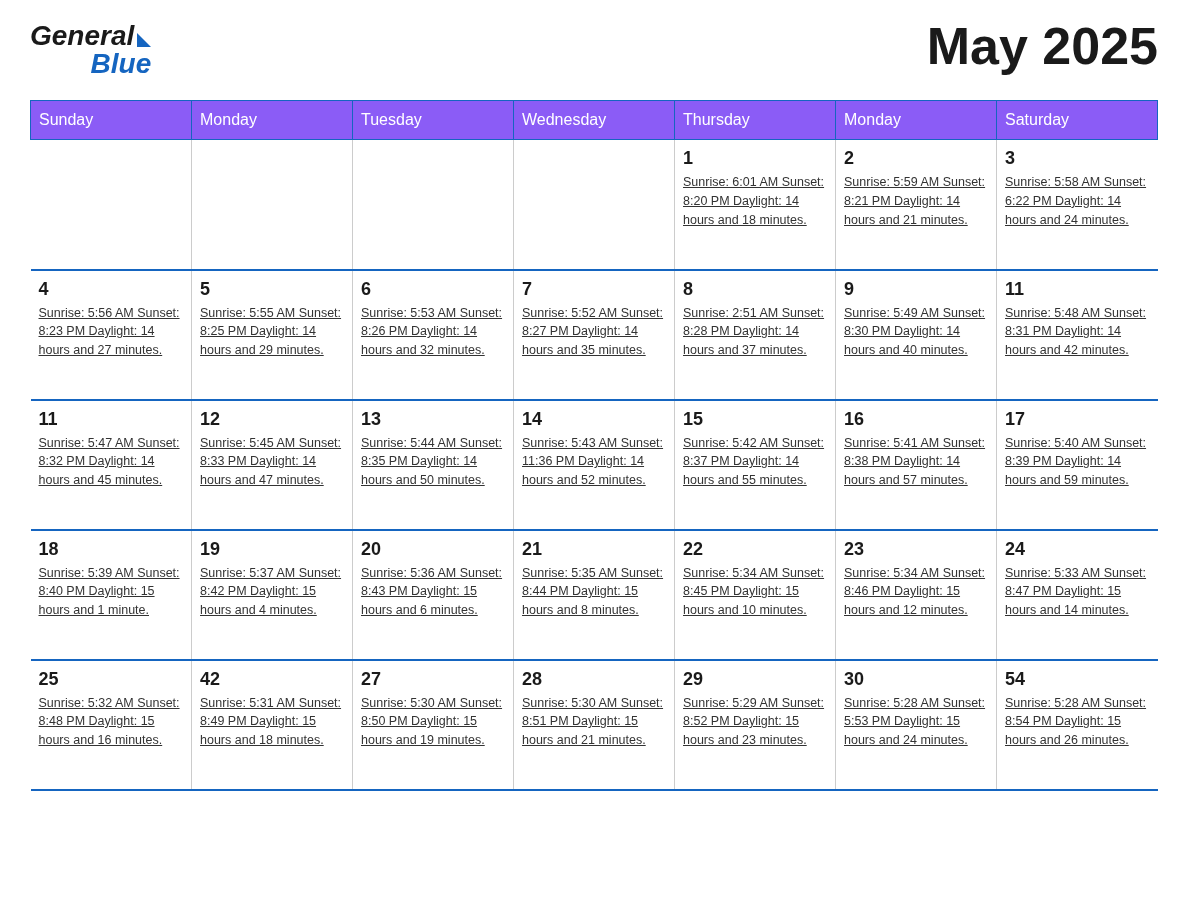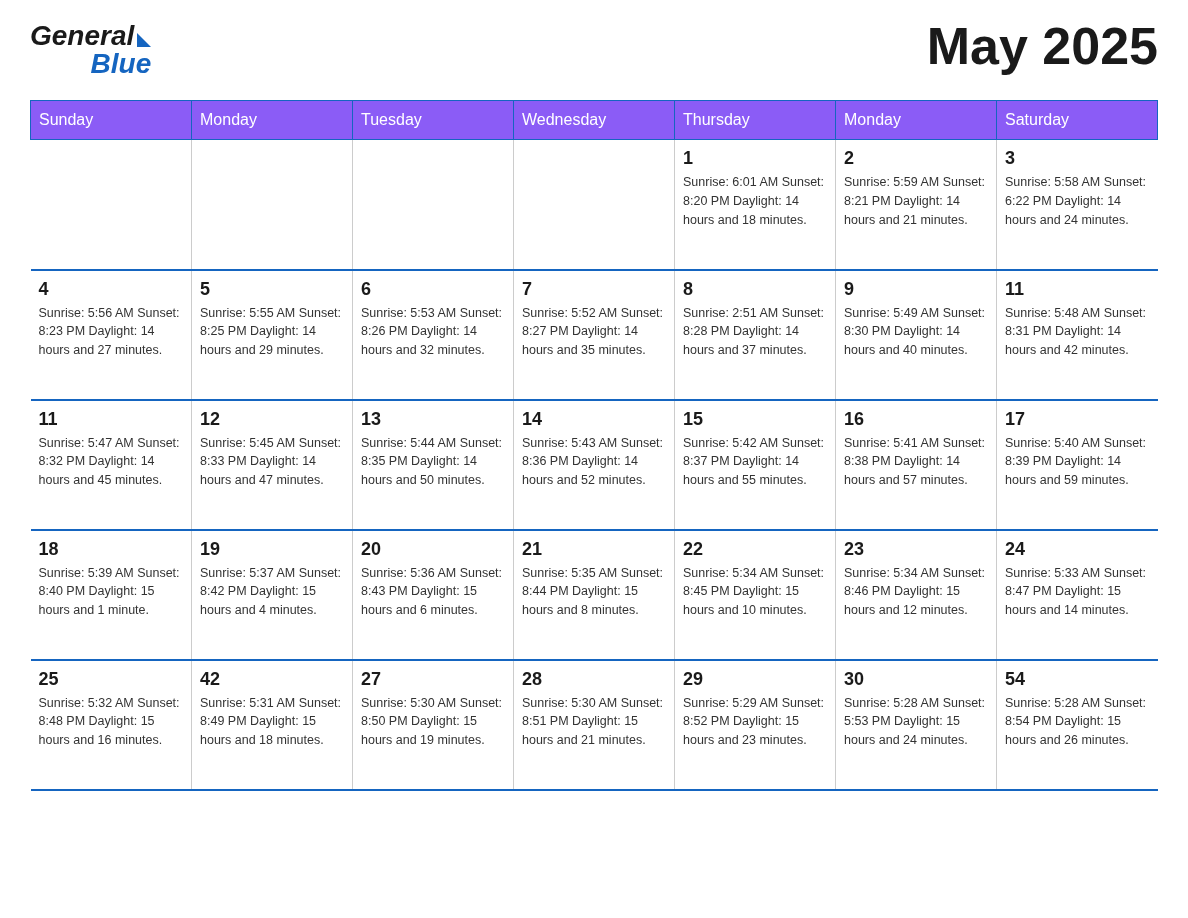--- a/index.html
+++ b/index.html
@@ -100,20 +100,21 @@
       font-size: 18px;
       font-weight: bold;
       color: #1a1a1a;
       display: block;
       margin-bottom: 4px;
     }
     .day-info {
       font-size: 12.5px;
       line-height: 1.5;
       color: #333;
+      text-decoration: underline;
     }
     .empty-cell {
       background: #fff;
     }
   </style>
 </head>
 <body>
 
 <div class="header">
   <div class="logo">
@@ -240,21 +241,21 @@
         <td>
           <span class="day-number">13</span>
           <div class="day-info">Sunrise: 5:44 AM
 Sunset: 8:35 PM
 Daylight: 14 hours
 and 50 minutes.</div>
         </td>
         <td>
           <span class="day-number">14</span>
           <div class="day-info">Sunrise: 5:43 AM
-Sunset: 8:36 PM
+Sunset: 11:36 PM
 Daylight: 14 hours
 and 52 minutes.</div>
         </td>
         <td>
           <span class="day-number">15</span>
           <div class="day-info">Sunrise: 5:42 AM
 Sunset: 8:37 PM
 Daylight: 14 hours
 and 55 minutes.</div>
         </td>

